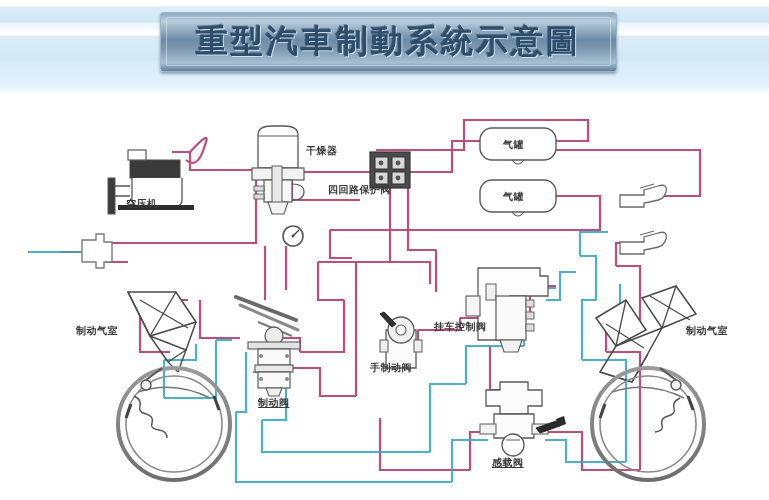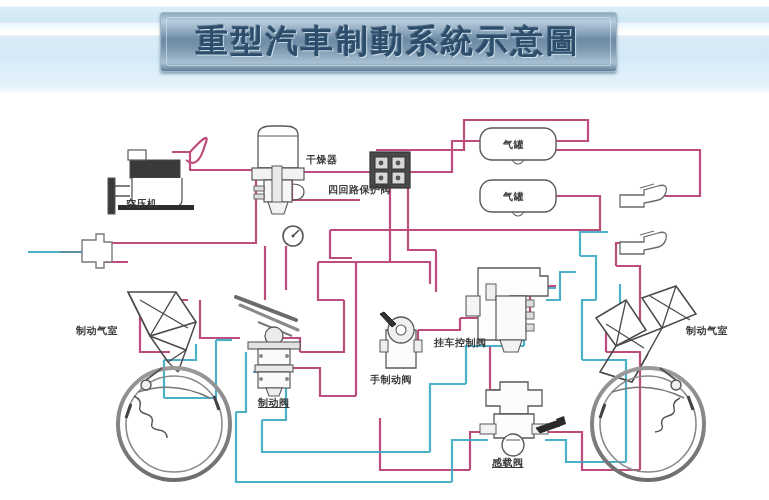--- a/index.html
+++ b/index.html
@@ -266,24 +266,24 @@
       <path d="M620,195 L644,195 L644,190 L658,186 Q668,183 666,192 Q664,200 654,201 L644,203 L644,207 L620,207 Z" fill="#fff" stroke="#6a6a6a" stroke-width="1.3"></path>
       <path d="M640,188 L654,184" stroke="#6a6a6a" stroke-width="1.1" fill="none"></path>
     </g>
     <g>
       <path d="M620,242 L644,242 L644,237 L658,233 Q668,230 666,239 Q664,247 654,248 L644,250 L644,254 L620,254 Z" fill="#fff" stroke="#6a6a6a" stroke-width="1.3"></path>
       <path d="M640,235 L654,231" stroke="#6a6a6a" stroke-width="1.1" fill="none"></path>
     </g>
   </svg>
 
   <div class="lbl" style="left:126px;top:197px;">空压机</div>
-  <div class="lbl" style="left:306px;top:153px;">干燥器</div>
+  <div class="lbl" style="left:306px;top:144px;">干燥器</div>
   <div class="lbl" style="left:328px;top:183px;">四回路保护阀</div>
   <div class="lbl" style="left:503px;top:138px;">气罐</div>
   <div class="lbl" style="left:503px;top:190px;">气罐</div>
   <div class="lbl" style="left:258px;top:396px;text-decoration:underline;">制动阀</div>
-  <div class="lbl" style="left:370px;top:373px;">手制动阀</div>
-  <div class="lbl" style="left:434px;top:336px;">挂车控制阀</div>
+  <div class="lbl" style="left:370px;top:361px;">手制动阀</div>
+  <div class="lbl" style="left:434px;top:320px;">挂车控制阀</div>
   <div class="lbl" style="left:492px;top:456px;text-decoration:underline;">感载阀</div>
   <div class="lbl" style="left:76px;top:324px;">制动气室</div>
   <div class="lbl" style="left:686px;top:324px;">制动气室</div>
 
 </div>
 
 </body></html>

